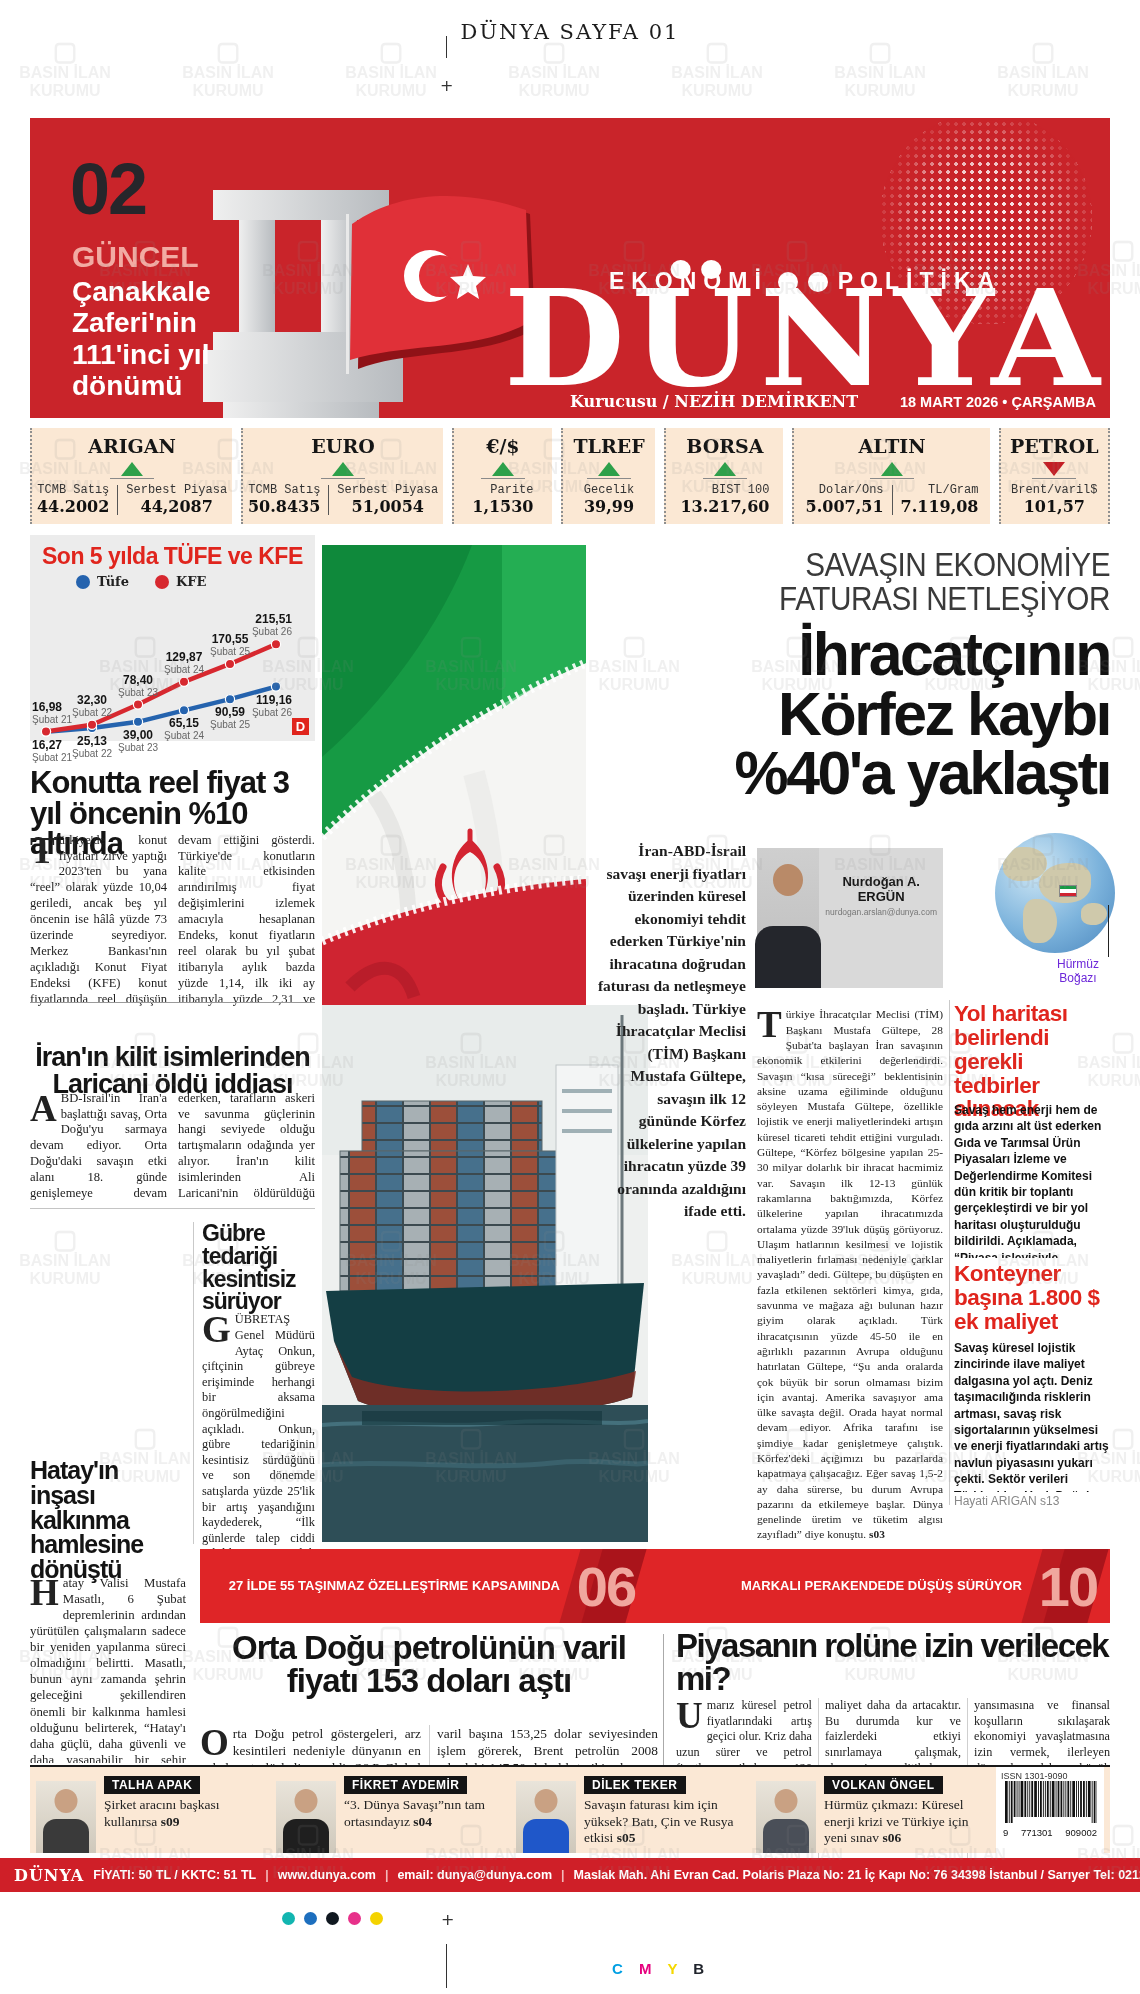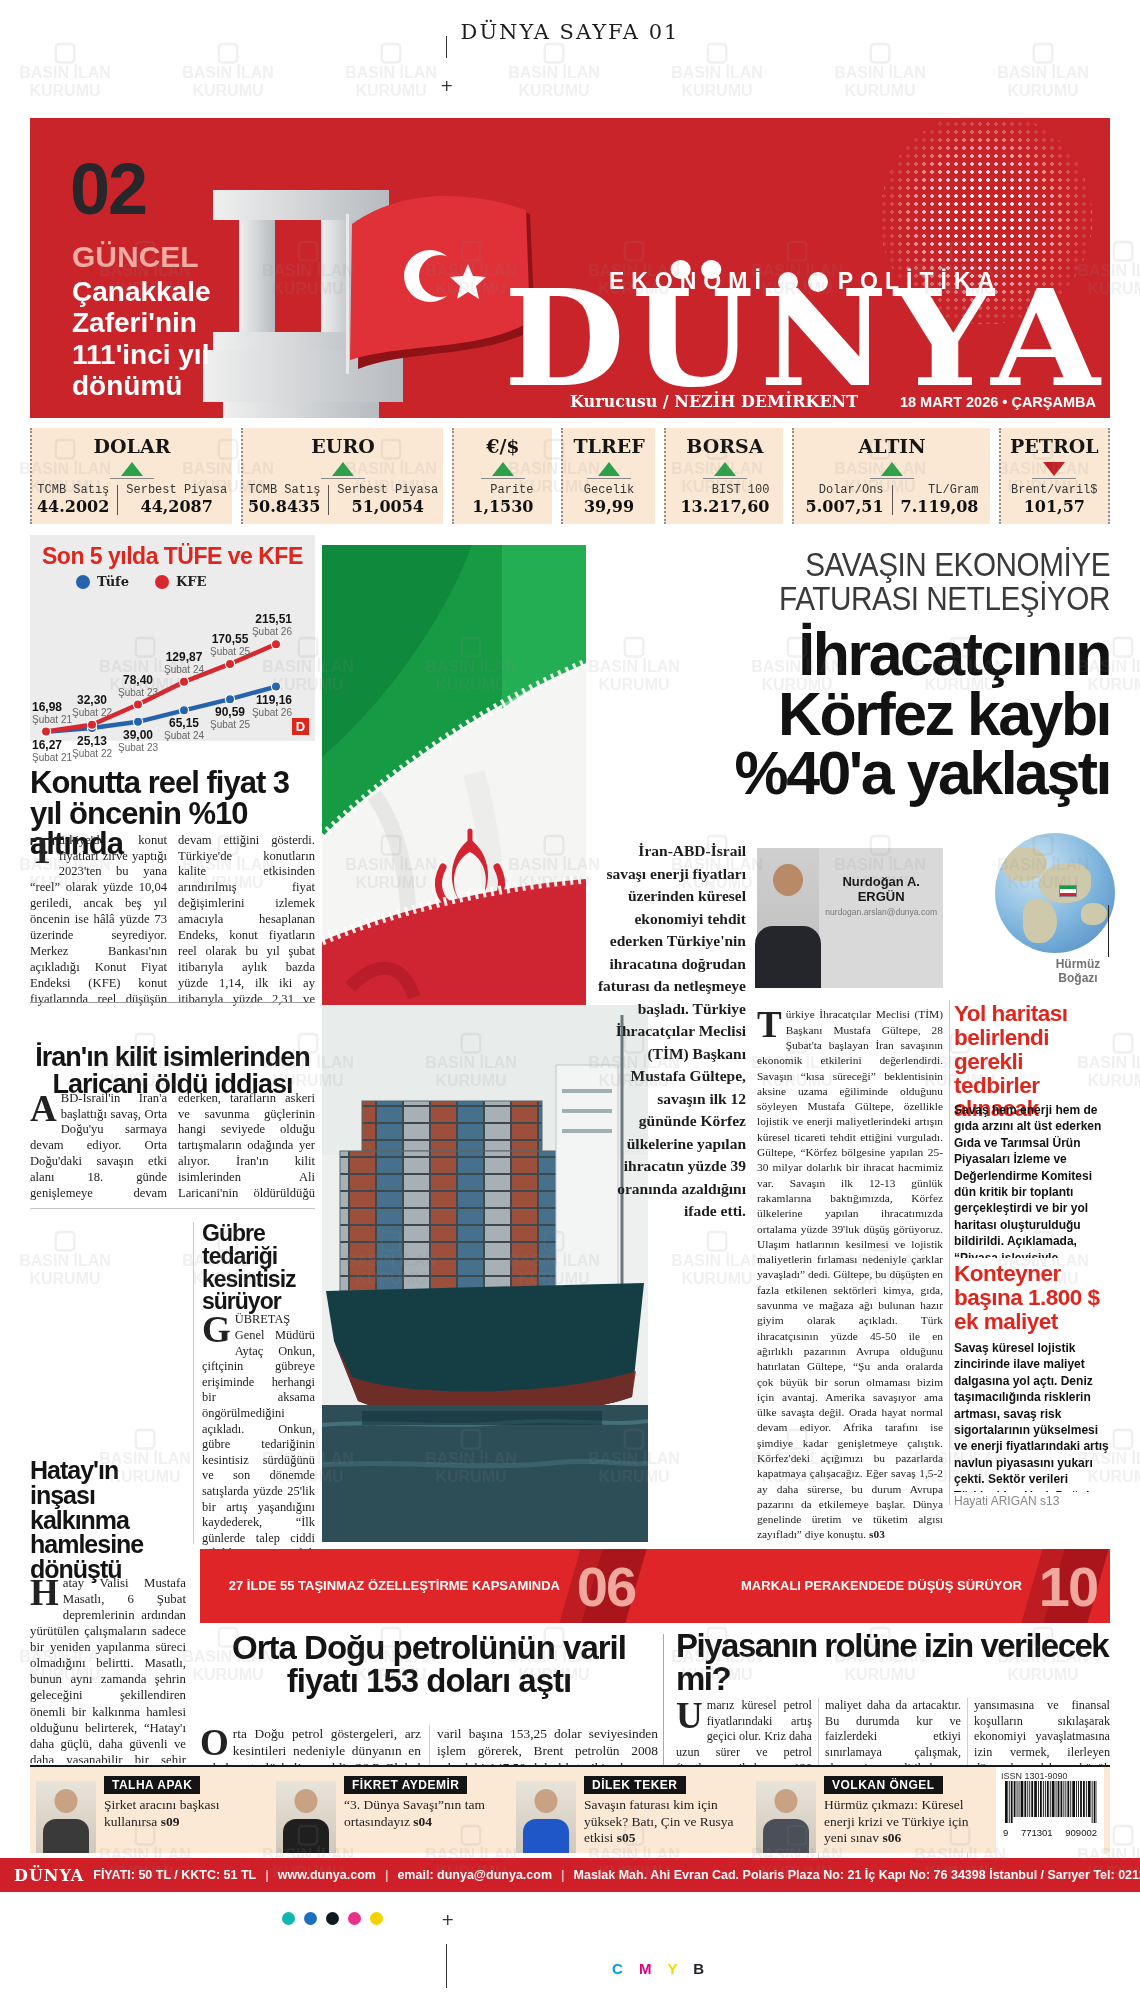--- a/index.html
+++ b/index.html
@@ -123,21 +123,21 @@
   #main-bd{left:757px;top:996px;width:186px;height:548px;font-size:11.4px;line-height:15.3px;overflow:hidden;}
   #rule-rail{left:949px;top:1000px;height:505px;}
 
   
   #globe{left:995px;top:833px;width:120px;height:120px;border-radius:50%;
      background:radial-gradient(circle at 34% 30%,#cfe7f5,#7cb3dc 55%,#4a86bd);overflow:hidden;position:absolute;}
   .land{position:absolute;background:#cfc9ab;border-radius:46% 54% 58% 42%;}
   #iran-mark{position:absolute;left:64px;top:52px;width:16px;height:10px;
      background:linear-gradient(#169a44 33%,#fff 33% 66%,#cf2431 66%);border:0.5px solid #888;}
   #globe-line-v{left:1108px;top:905px;width:1px;height:52px;background:#222;}
-  #globe-label{left:1040px;top:958px;width:76px;text-align:center;font-size:12px;font-weight:bold;color:#737373;line-height:1.15;}
+  #globe-label{left:1040px;top:958px;width:76px;text-align:center;font-size:12px;font-weight:normal;color:#6d28d9;line-height:1.15;}
   .rail-hl{color:#e0251d;font-weight:bold;font-size:22.5px;line-height:1.06;letter-spacing:-0.5px;}
   #yol-hl{left:954px;top:1002px;width:158px;}
   .rail-bd{font-size:12px;font-weight:bold;color:#111;line-height:16.4px;}
   #yol-bd{left:954px;top:1102px;width:158px;height:156px;overflow:hidden;}
   #kont-hl{left:954px;top:1262px;width:158px;}
   #kont-bd{left:954px;top:1340px;width:158px;height:152px;overflow:hidden;}
   #kont-byl{left:954px;top:1494px;width:158px;font-size:12px;color:#888;}
 
   
   #banner{left:200px;top:1549px;width:910px;height:74px;display:flex;background:#df2527;gap:14px;}
@@ -297,21 +297,21 @@
       <span class="tag-dot"></span>
       <span>POLİTİKA</span>
     </div>
     <div class="abs" id="m-logo">DÜNYA</div>
     <div class="abs" id="m-founder">Kurucusu / NEZİH DEMİRKENT</div>
     <div class="abs" id="m-date">18 MART 2026 • ÇARŞAMBA</div>
   </div>
 
   <div class="abs" id="ticker">
     <div class="tk" style="flex-basis:205px">
-      <div class="tk-title">DOLAR</div>
+      <div class="tk-title">ARIGAN</div>
       <div class="tk-tri up"></div>
         <div class="tk-base"></div>
       <div class="tk-cols">
         <div class="tk-col">
             <div class="tk-label">TCMB Satış</div>
             <div class="tk-value">44.2002</div>
           </div>
         <div class="tk-sep"></div>
         <div class="tk-col">
             <div class="tk-label">Serbest Piyasa</div>

